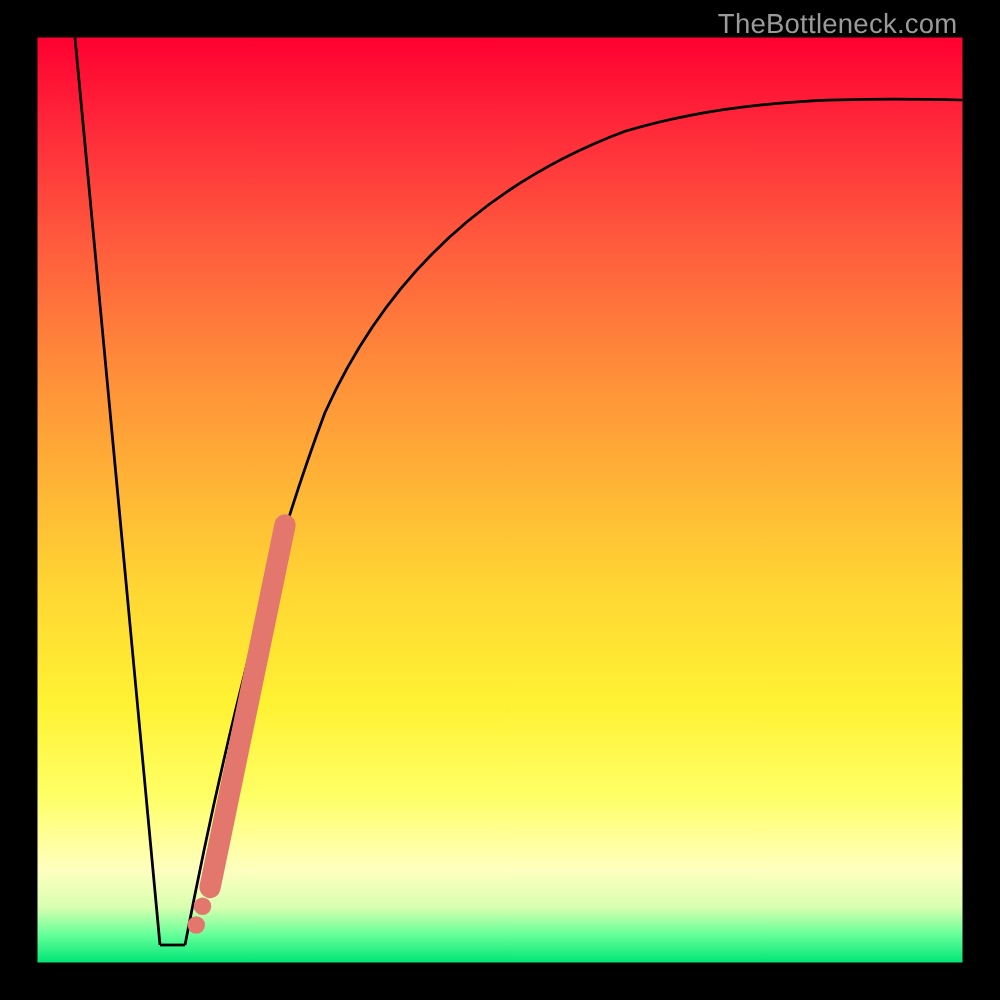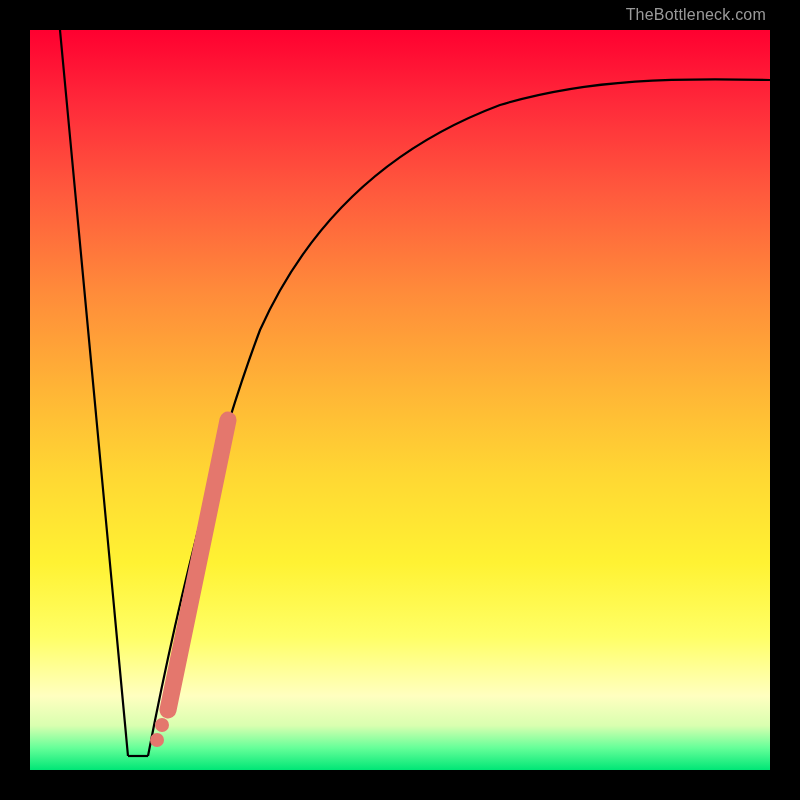--- a/index.html
+++ b/index.html
@@ -38,21 +38,21 @@
       #d9ffb0 94%,
       #66ff99 97%,
       #00e676 100%
     );
   }
   .watermark {
     position: absolute;
     top: 6px;
     right: 34px;
     color: #9a9a9a;
-    font-size: 16px;
+    font-size: 22px;
     font-weight: 400;
     letter-spacing: 0.2px;
     user-select: none;
   }
   svg.curves {
     position: absolute;
     left: 0;
     top: 0;
     width: 740px;
     height: 740px;

